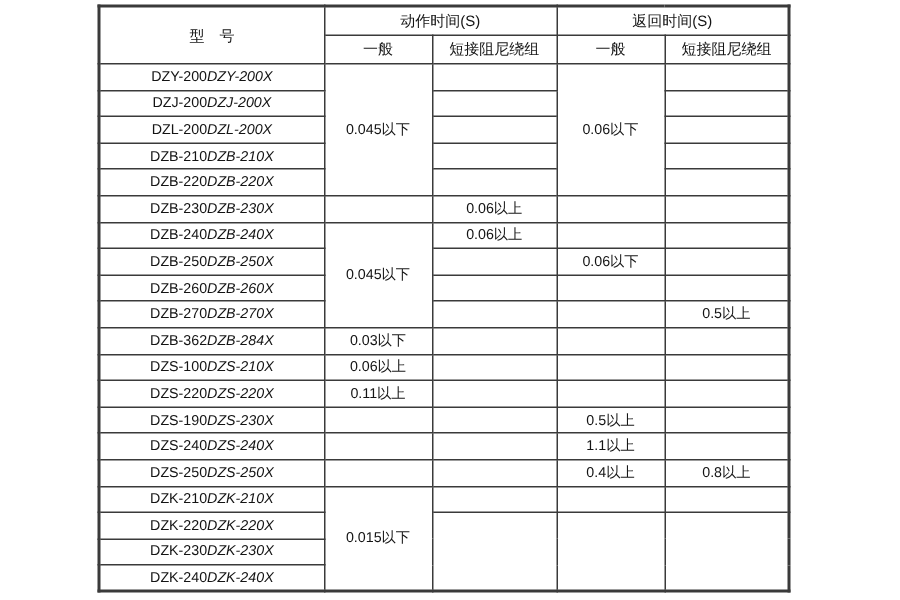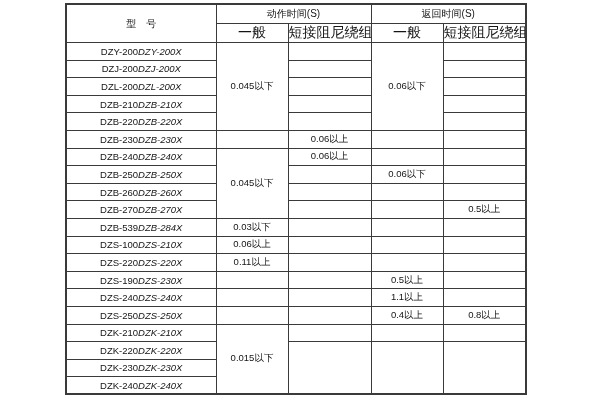--- a/index.html
+++ b/index.html
@@ -32,21 +32,21 @@
     padding: 0;
     margin: 0;
     text-align: center;
     vertical-align: middle;
     font-weight: normal;
     color: var(--ink, #141414);
     overflow: hidden;
     white-space: nowrap;
   }
   thead tr.group-row th { height: 18px; font-size: 10px; }
-  thead tr.sub-row th   { height: 18px; font-size: 14px;  }
+  thead tr.sub-row th   { height: 18px; font-size: 10px;  }
   th.model-h { font-size: 10.5px; font-family: Liberation Mono, monospace; }
   tbody tr { height: 17.6px; }
   tbody td { font-size: 9.5px; }
   td.model .m1 { display: inline-block; }
   td.model .m2 { display: inline-block; font-style: italic; }
 </style>
 </head>
 <body>
 
 <div class="stage">
@@ -125,21 +125,21 @@
           <td></td>
           <td></td>
         </tr>
         <tr>
           <td class="model"><span class="m1">DZB-270</span><span class="m2">DZB-270X</span></td>
           <td></td>
           <td></td>
           <td>0.5以上</td>
         </tr>
         <tr>
-          <td class="model"><span class="m1">DZB-539</span><span class="m2">DZB-284X</span></td>
+          <td class="model"><span class="m1">DZB-362</span><span class="m2">DZB-284X</span></td>
           <td>0.03以下</td>
           <td></td>
           <td></td>
           <td></td>
         </tr>
         <tr>
           <td class="model"><span class="m1">DZS-100</span><span class="m2">DZS-210X</span></td>
           <td>0.06以上</td>
           <td></td>
           <td></td>

